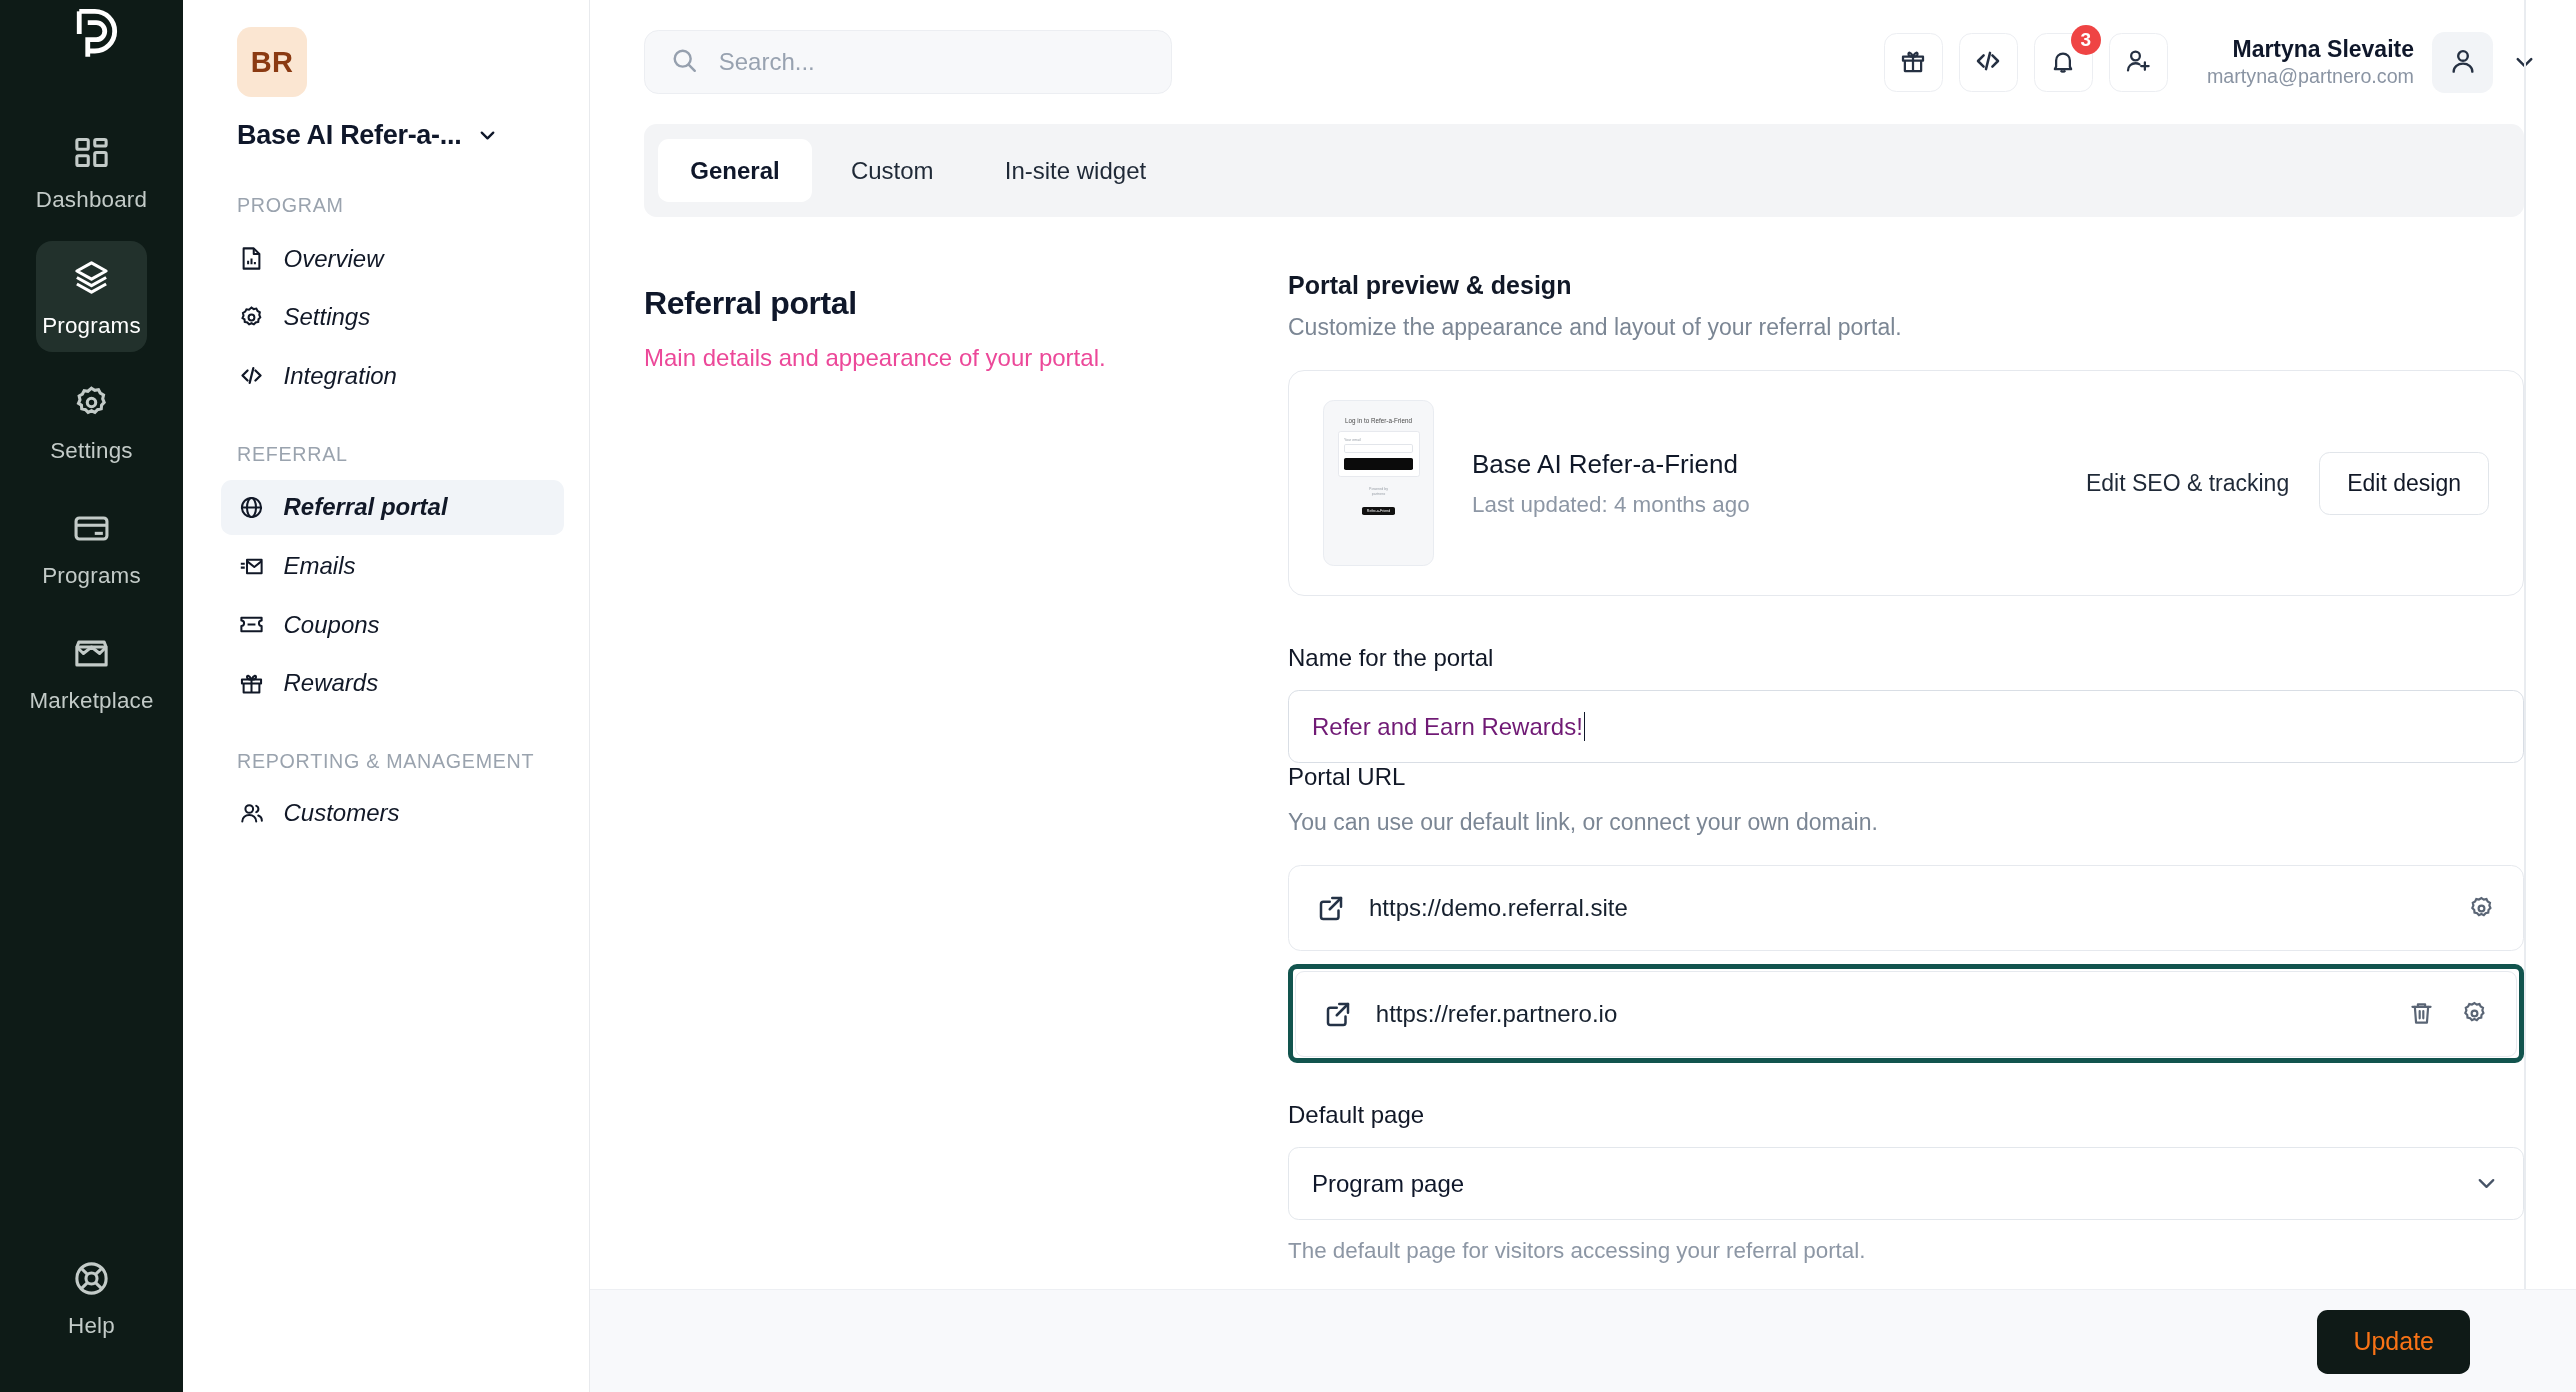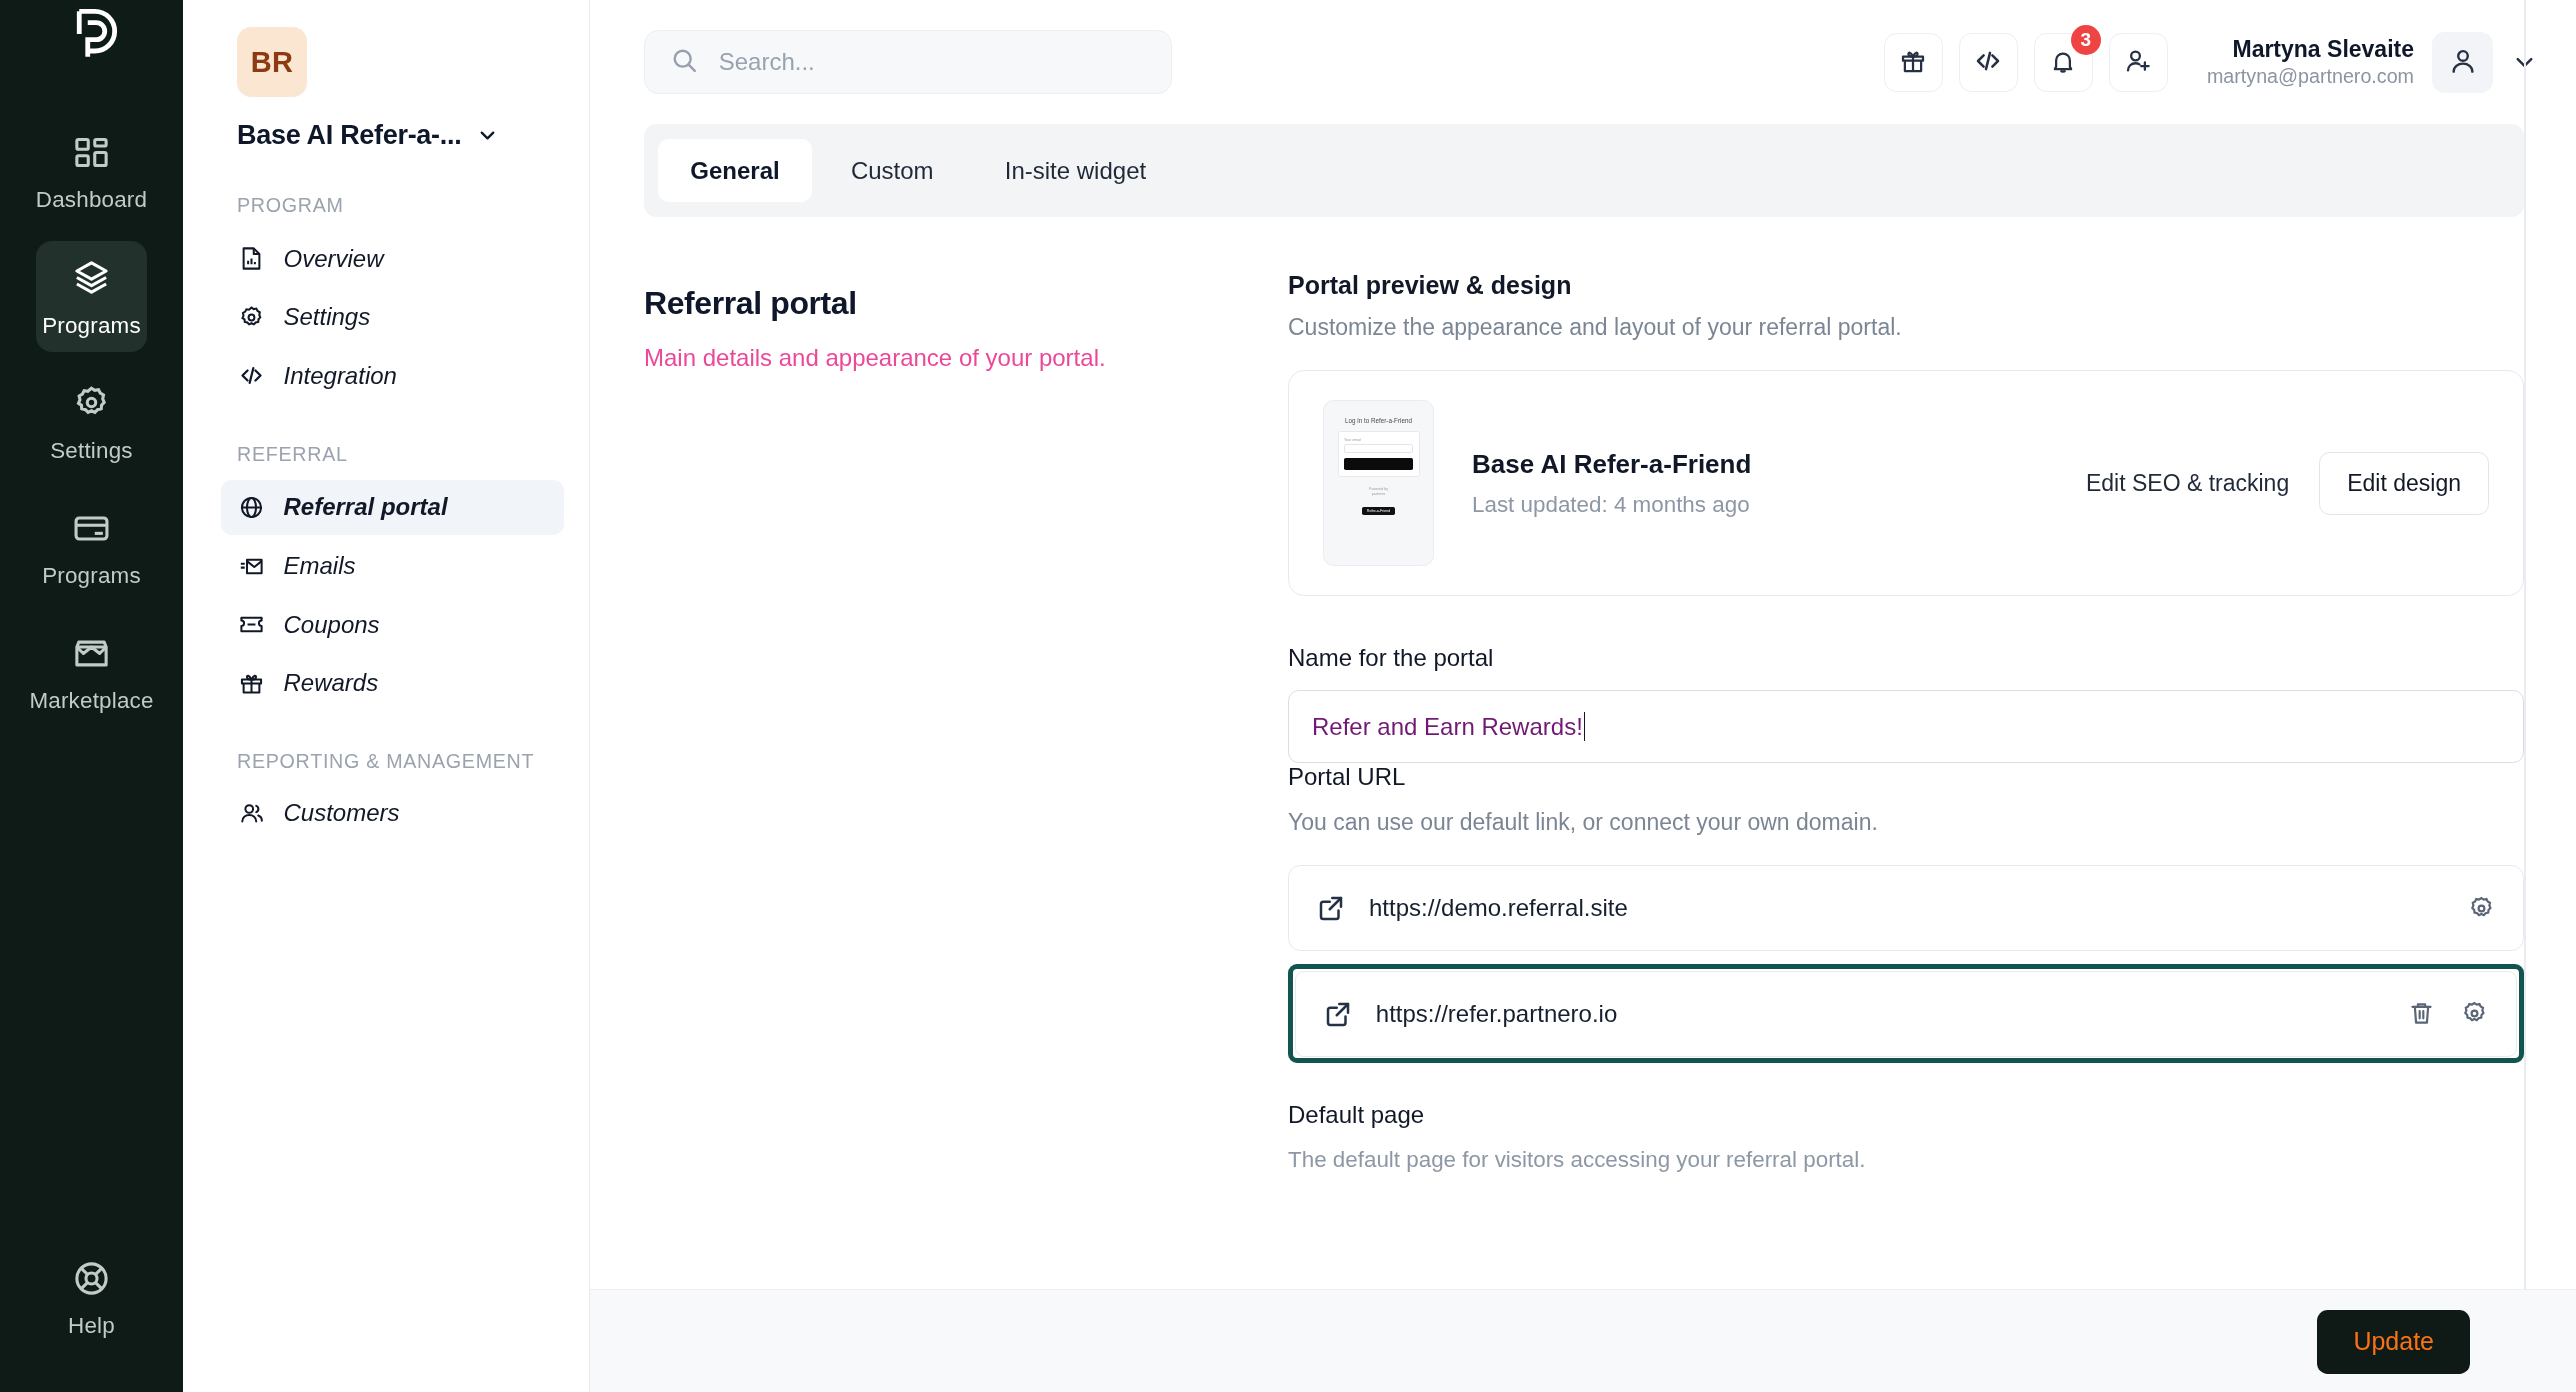--- a/index.html
+++ b/index.html
@@ -134,21 +134,21 @@
     overflow: hidden;
   }
   .thumb-title { font-size: 6.3px; color: #4a4a4a; transform: scale(1); }
   .thumb-card { width: 82px; background: #fff; border: 0.9px solid #e7e9ee; border-radius: 2.7px; padding: 6.3px 5.4px; }
   .thumb-lbl { font-size: 3.6px; color: #9aa0a8; margin-bottom: 1.8px; }
   .thumb-input { height: 9.8px; border: 0.9px solid #e2e5ea; border-radius: 1.8px; margin-bottom: 4.5px; }
   .thumb-btn { height: 11.6px; background: #0b0b0b; border-radius: 1.8px; }
   .thumb-foot { font-size: 3.6px; color: #9aa0a8; text-align: center; line-height: 1.5; margin-top: 3.6px; }
   .thumb-badge { margin-top: 3.6px; font-size: 3.6px; color: #fff; background: #111; padding: 1.8px 4.5px; border-radius: 1.8px; }
   .preview-meta { display: flex; flex-direction: column; gap: 12.5px; }
-  .preview-name { font-size: 26px; font-weight: 700; color: #101828; }
+  .preview-name { font-size: 26px; font-weight: 400; color: #101828; }
   .preview-upd { font-size: 22.4px; color: #8d97a5; }
   .preview-actions { margin-left: auto; display: flex; align-items: center; gap: 30px; }
   .link-btn { font-size: 23px; color: #1f2937; cursor: pointer; }
   .ghost-btn {
     height: 63px; padding: 0 27px; border: 1.8px solid #e1e5ea; border-radius: 10.7px;
     background: #fff; font-size: 23px; color: #111827; display: flex; align-items: center; cursor: pointer;
   }
 
   .field-label { font-size: 24px; color: #111827; margin-bottom: 18px; }
   .text-input {
@@ -556,20 +556,28 @@
                   <svg viewBox="0 0 24 24" fill="none" stroke="currentColor" stroke-width="1.8">
                     <circle cx="12" cy="12" r="2.4"></circle>
                     <path d="M12 3.4l1.9 1.2 2.2-.4 1 2 1.9 1.1-.5 2.2.9 2.1-1.6 1.6-.2 2.2-2.2.5-1.5 1.6-2-.9-2 .9-1.5-1.6-2.2-.5-.2-2.2-1.6-1.6.9-2.1-.5-2.2 1.9-1.1 1-2 2.2.4z"></path>
                   </svg>
                 </span>
               </span>
             </div>
           </div>
 
           <div class="field-label" style="margin-top:38px">Default page</div>
+          <div class="select-box">
+            <span>Program page</span>
+            <span class="sel-caret">
+              <svg viewBox="0 0 24 24" fill="none" stroke="currentColor" stroke-width="2" stroke-linecap="round" stroke-linejoin="round">
+                  <path d="M6 9l6 6 6-6"></path>
+                </svg>
+            </span>
+          </div>
           <div class="help-text">The default page for visitors accessing your referral portal.</div>
 
           <div style="height:107px"></div>
         </div>
       </div>
     </div>
 
     <div class="vline"></div>
 
     <div class="footer">

